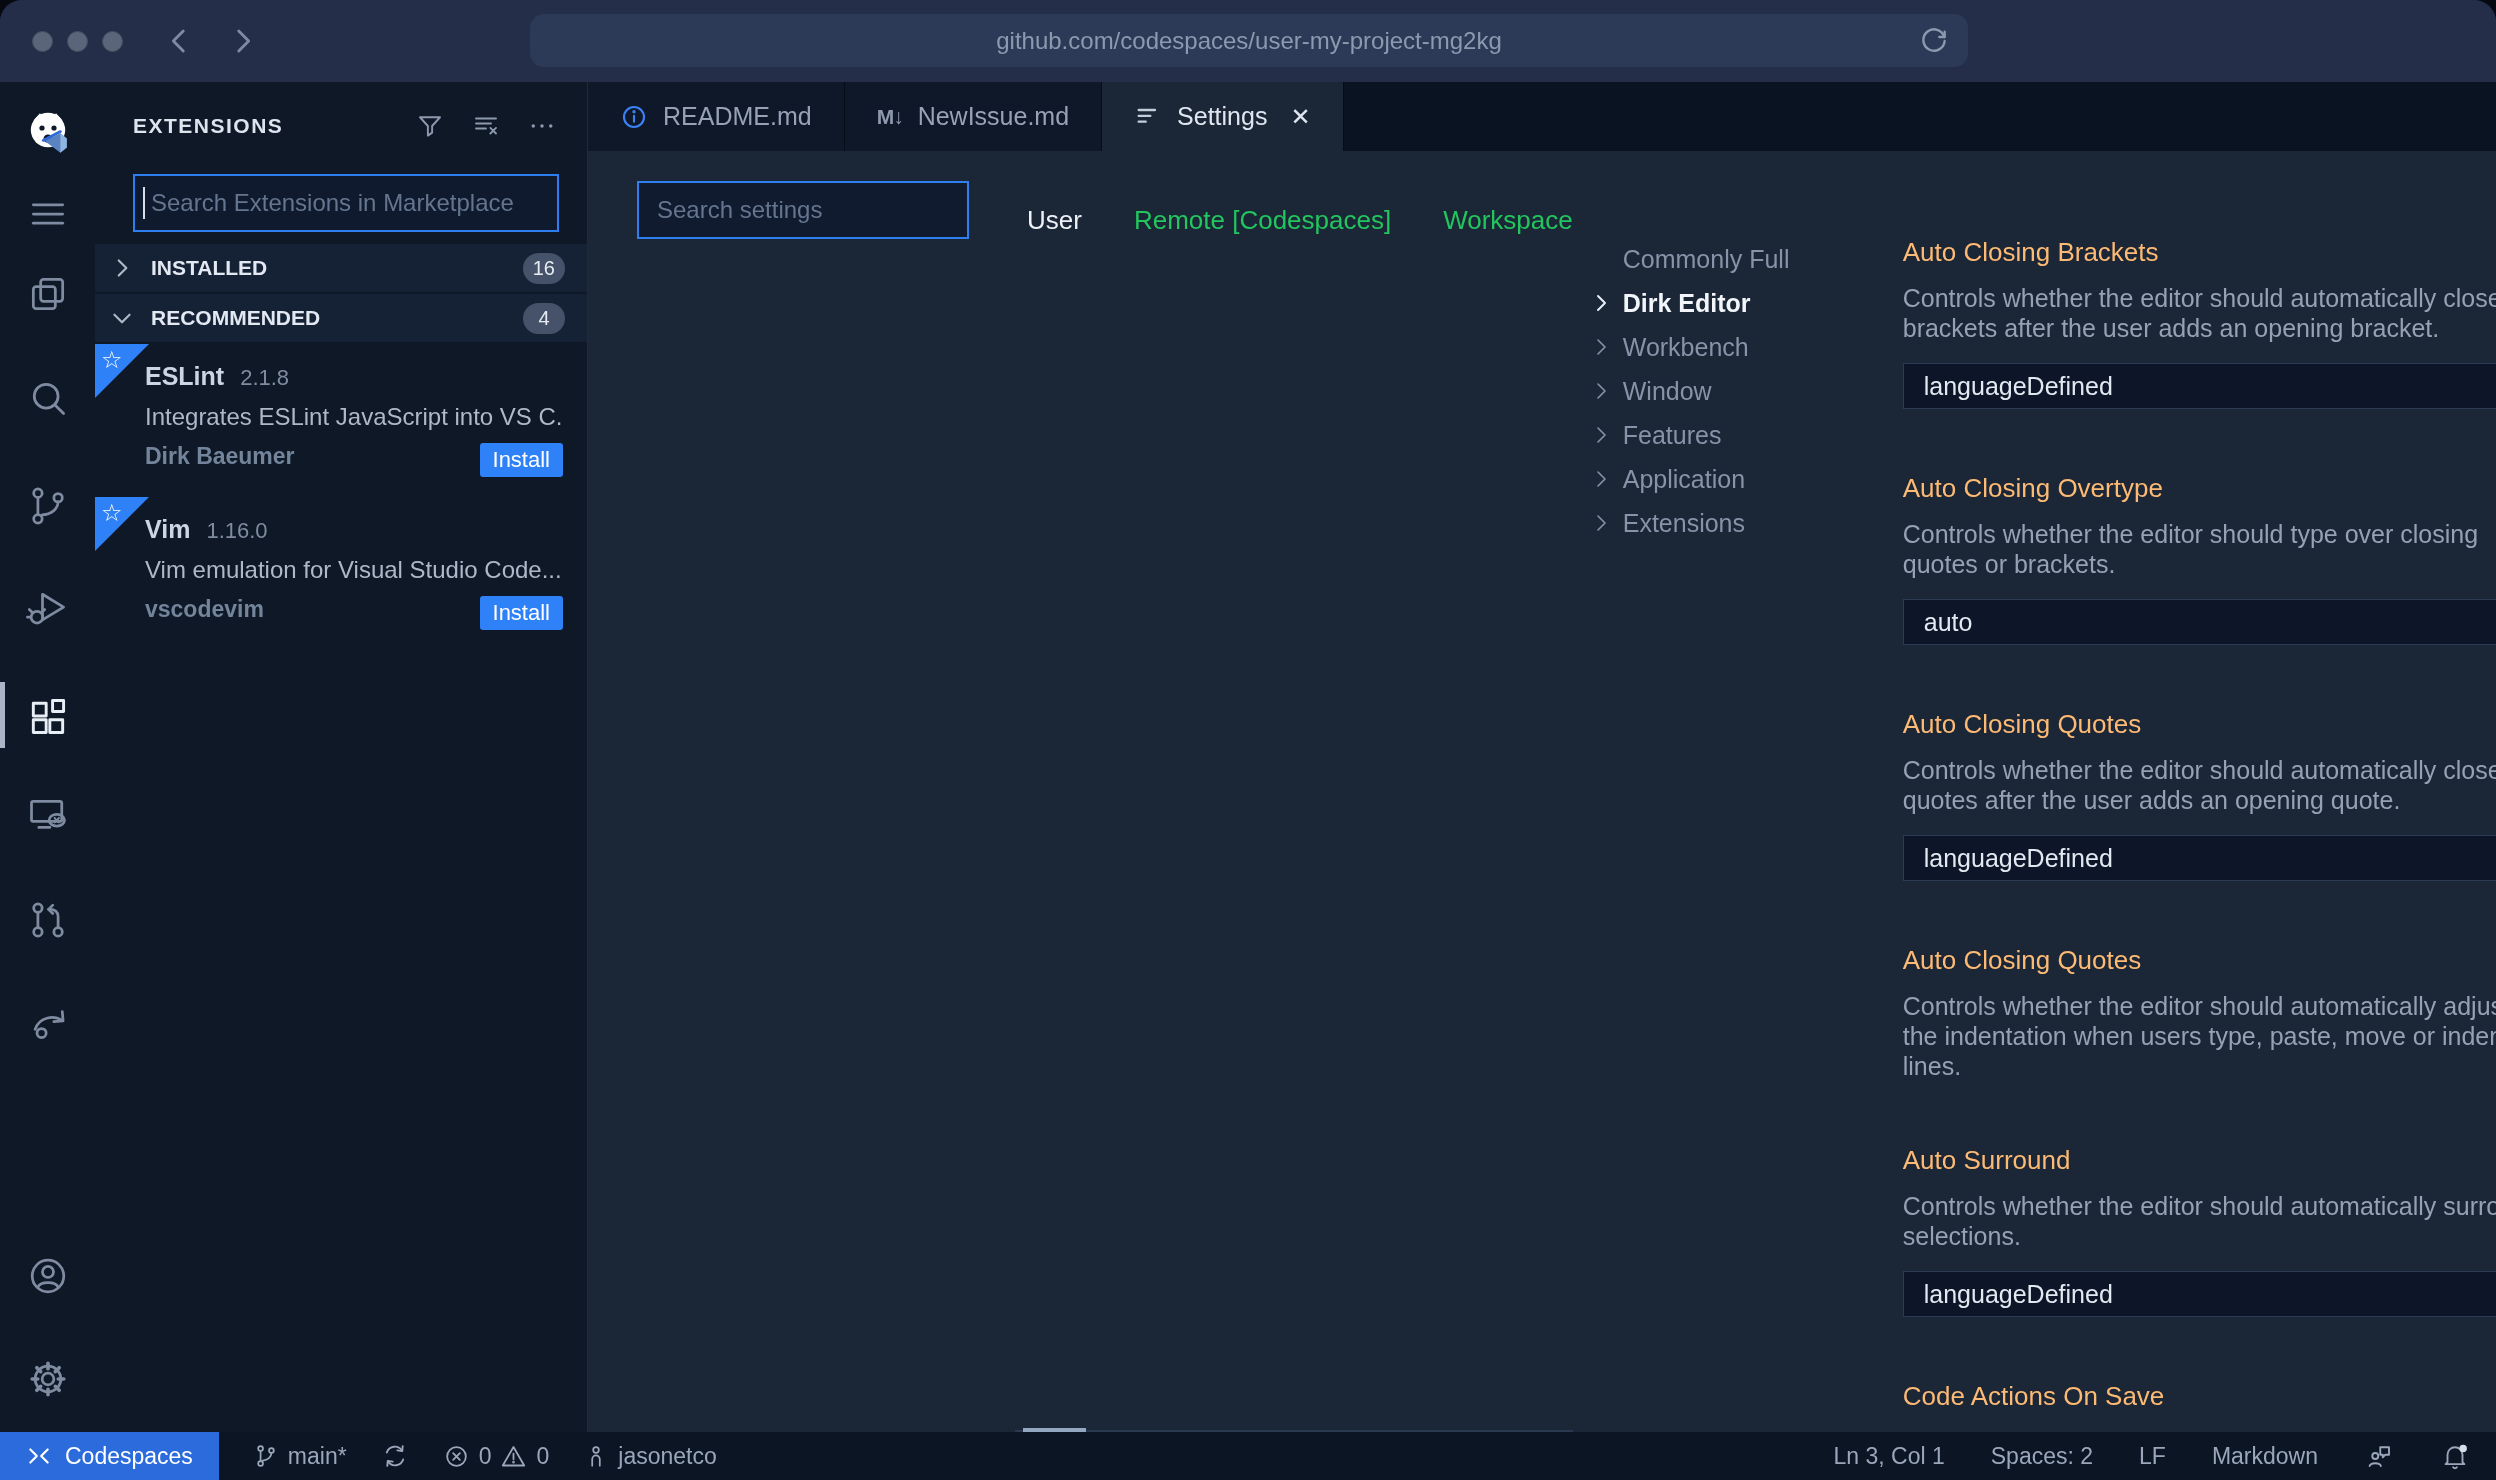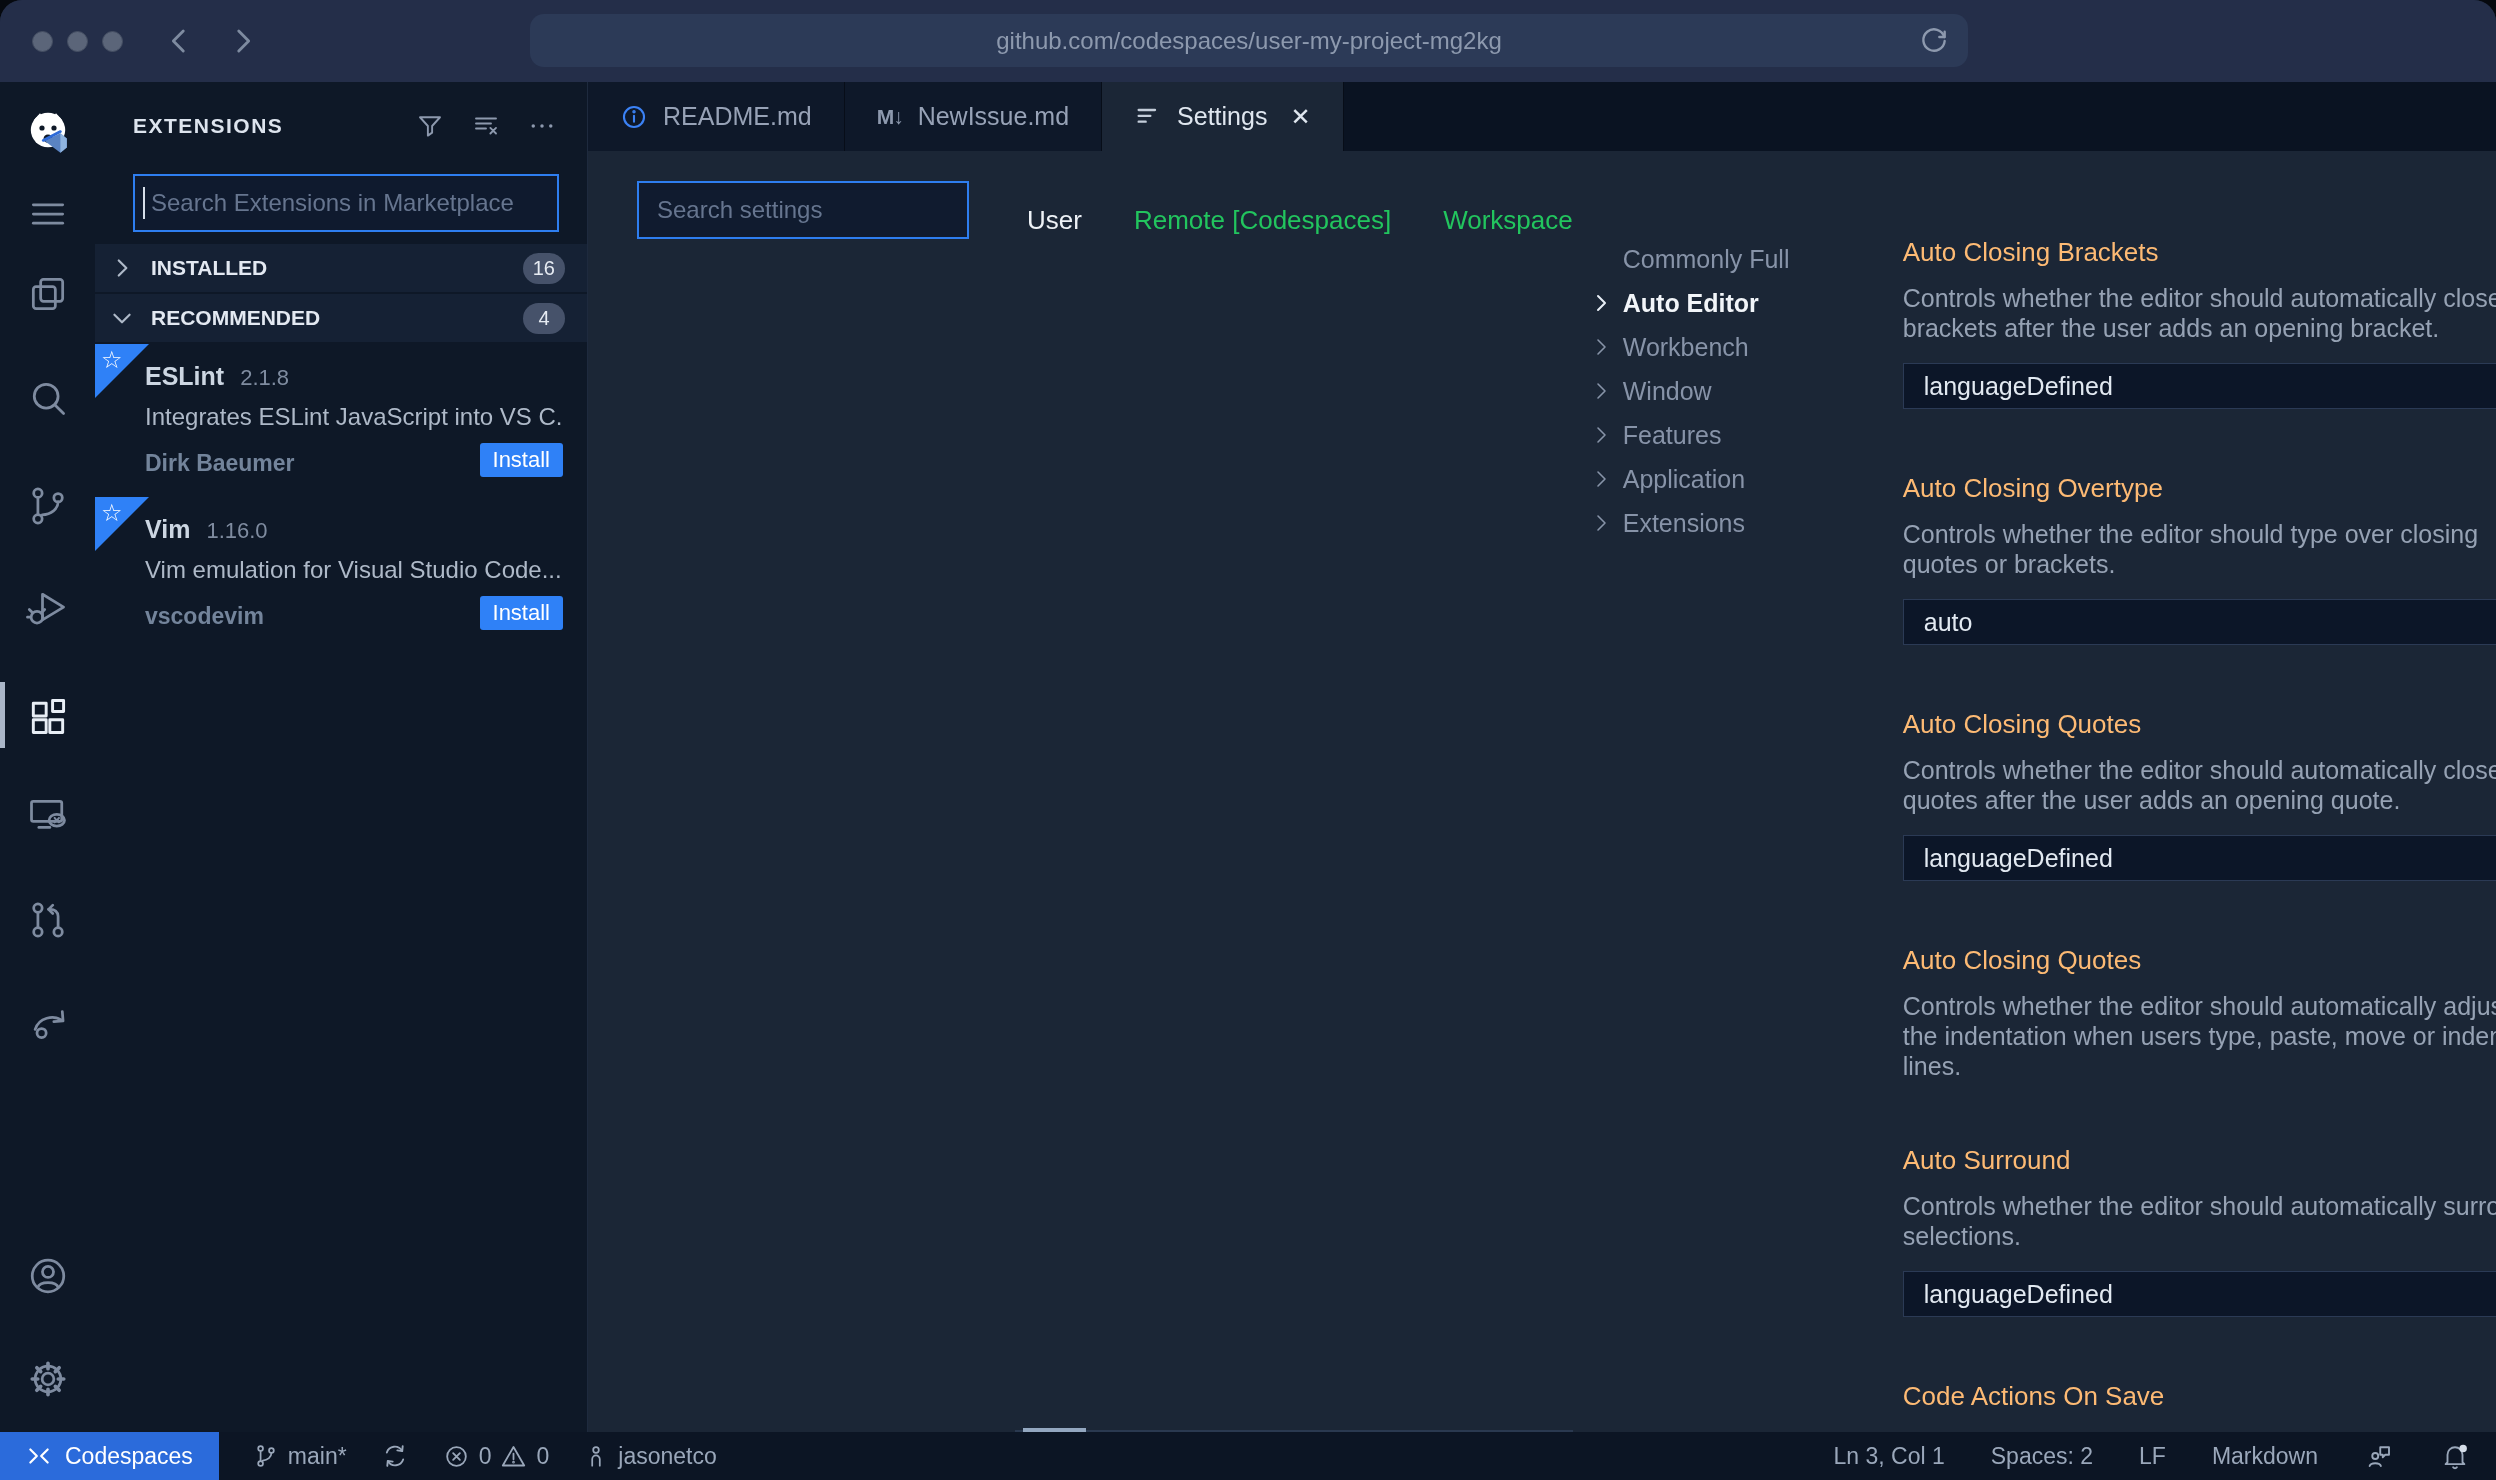--- a/index.html
+++ b/index.html
@@ -48,21 +48,21 @@
   .badge { margin-left:auto; min-width:42px; height:31px; padding:0 10px; border-radius:16px; background:#46526a;
            color:#e6ebf2; font-size:20px; display:flex; align-items:center; justify-content:center; }
   .ext { position:relative; padding:18px 24px 20px 50px; }
   .ribbon { position:absolute; left:0; top:0; width:0; height:0;
             border-top:54px solid #2f81f7; border-right:54px solid transparent; }
   .ribbon span { position:absolute; left:6px; top:-52px; color:#fff; font-size:24px; }
   .ext-row1 { display:flex; align-items:baseline; }
   .ext-name { font-size:25px; font-weight:bold; color:#ccd6e2; }
   .ext-ver { font-size:22px; color:#7f8ca0; margin-left:16px; }
   .ext-desc { margin-top:12px; font-size:24px; color:#aeb9c8; white-space:nowrap; overflow:hidden; }
-  .ext-row3 { margin-top:12px; display:flex; align-items:flex-end; }
+  .ext-row3 { margin-top:12px; display:flex; align-items:flex-start; }
   .ext-author { font-size:23px; font-weight:bold; color:#73849b; }
   .install { margin-left:auto; background:#2f81f7; color:#fff; font-size:22px; padding:4px 13px; border-radius:3px; border:none;
              font-family:"Liberation Sans", sans-serif; }
 
   
   .editor { flex:1; min-width:0; display:flex; flex-direction:column; background:#1b2636; }
   .tabstrip { height:69px; flex:none; background:#0a1322; display:flex; }
   .tab { display:flex; align-items:center; gap:15px; padding:0 32px; background:#0e1829;
          border-right:1px solid #070d18; font-size:25px; color:#97a2b6; }
   .tab.active { background:#1b2636; color:#dfe6ef; }
@@ -345,21 +345,21 @@
             <div class="toc-item">
               <span class="chev"></span>
                 <span>Commonly Full</span>
             </div>
             <div class="toc-item active">
               <span class="chev">
                   <svg width="24" height="24" viewBox="0 0 24 24" stroke-width="2">
                     <path d="M9 5 L16 12 L9 19"></path>
                   </svg>
                 </span>
-              <span>Auto Editor</span>
+              <span>Dirk Editor</span>
             </div>
             <div class="toc-item">
               <span class="chev">
                   <svg width="24" height="24" viewBox="0 0 24 24" stroke-width="1.6">
                     <path d="M9 5 L16 12 L9 19"></path>
                   </svg>
                 </span>
               <span>Workbench</span>
             </div>
             <div class="toc-item">

